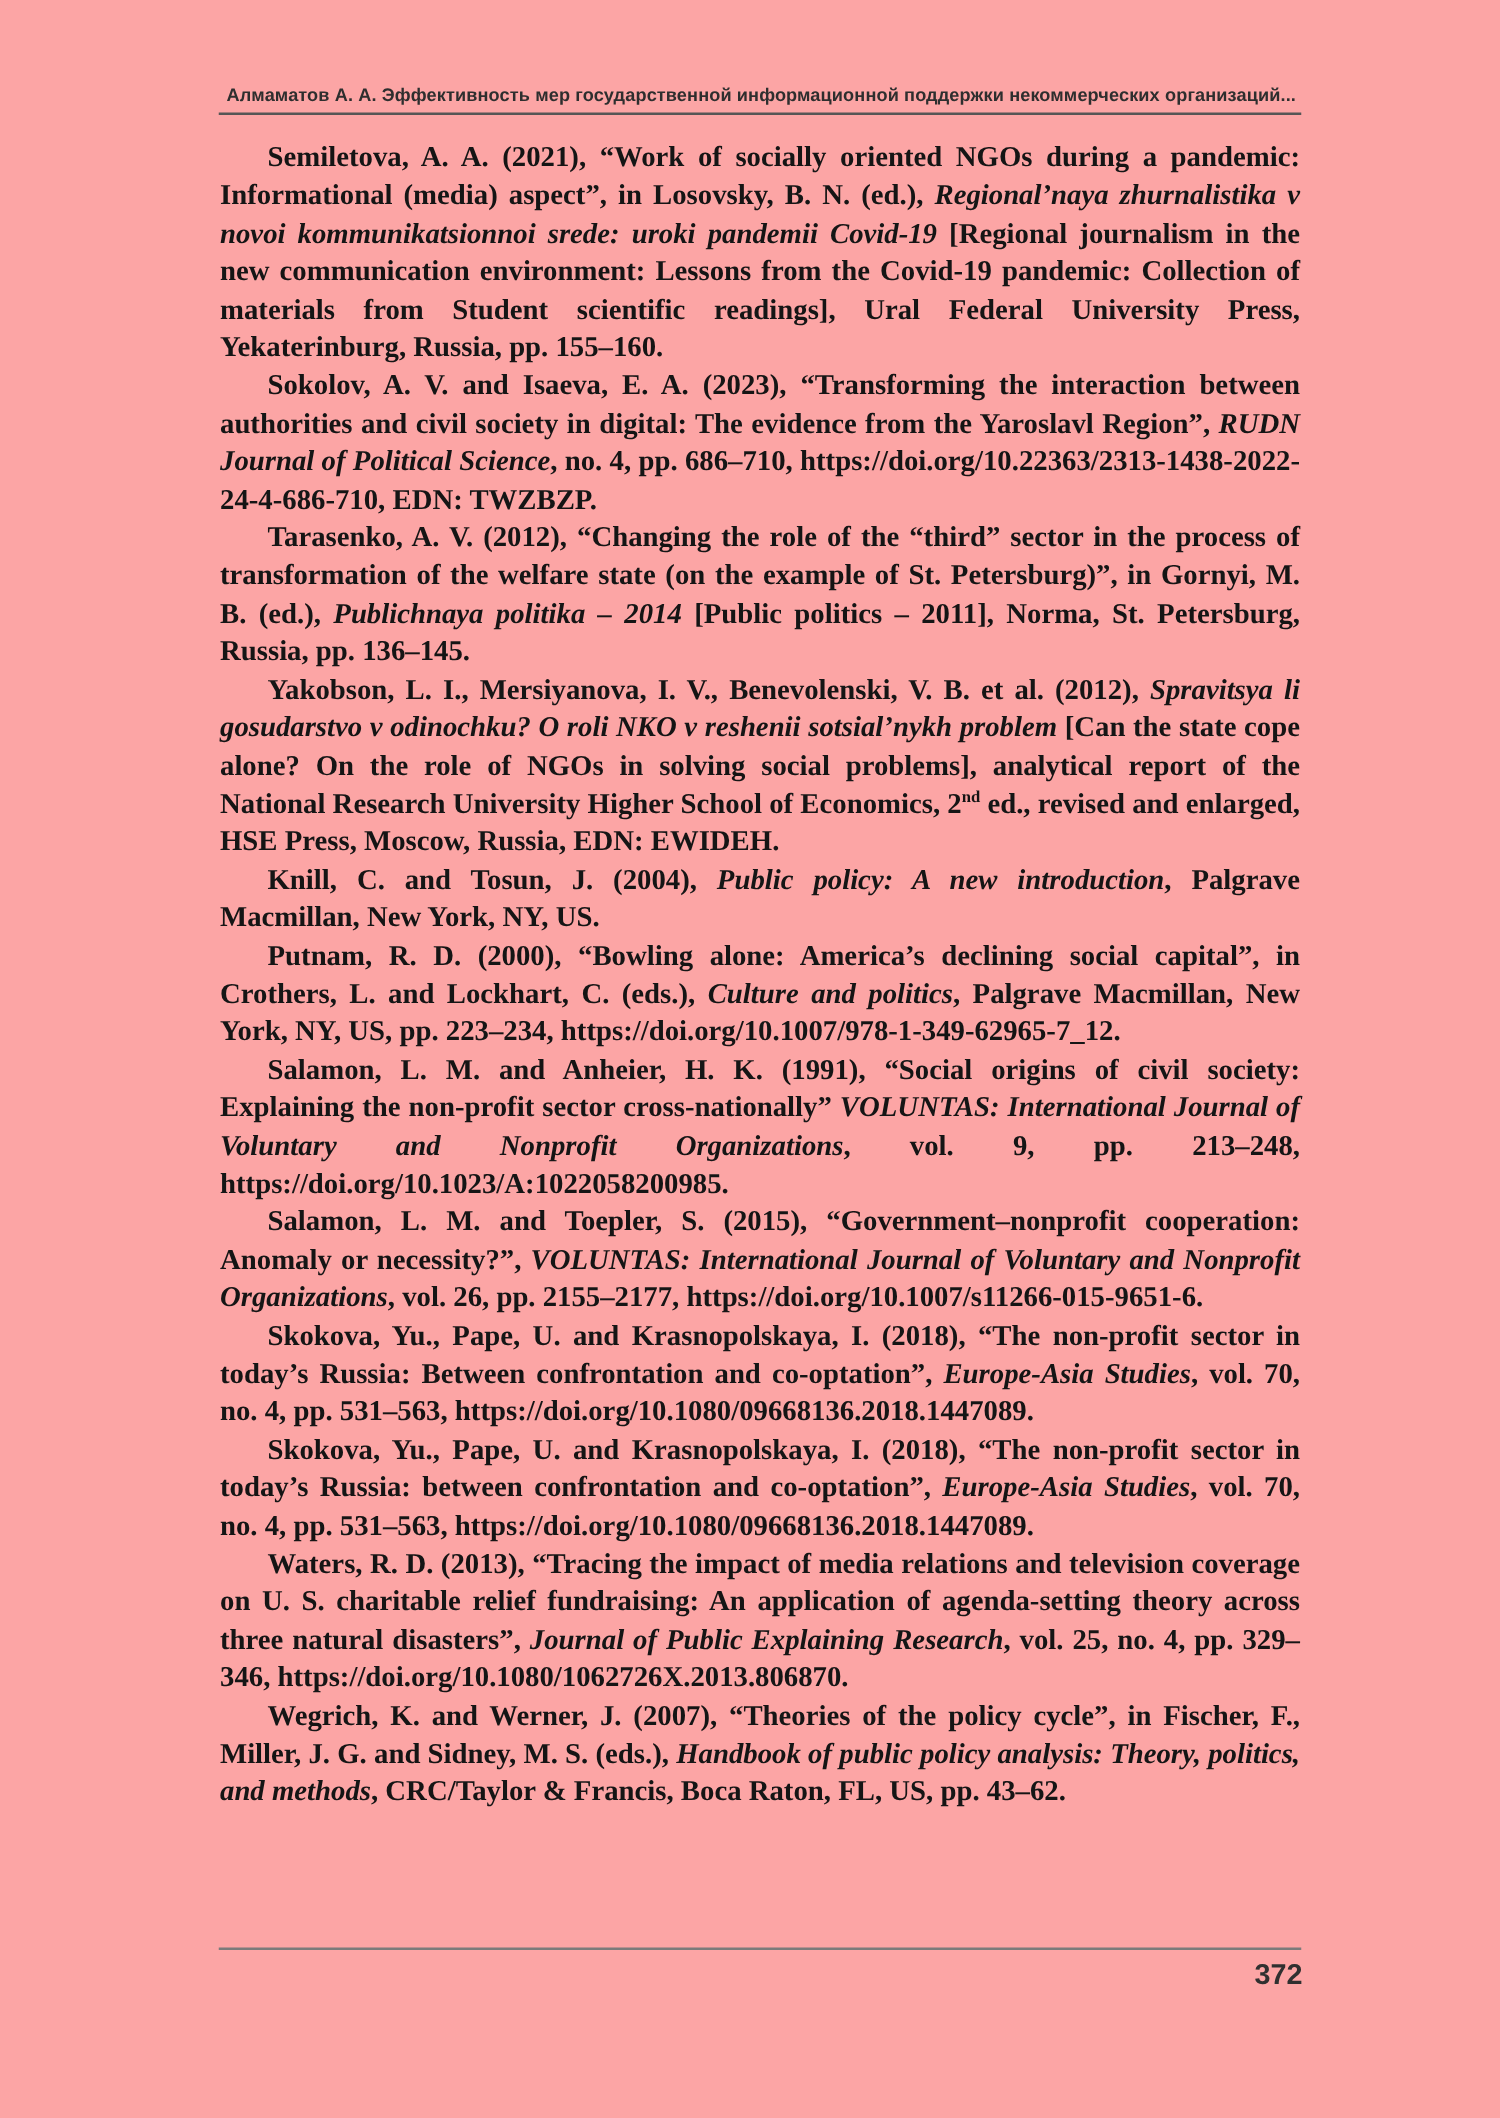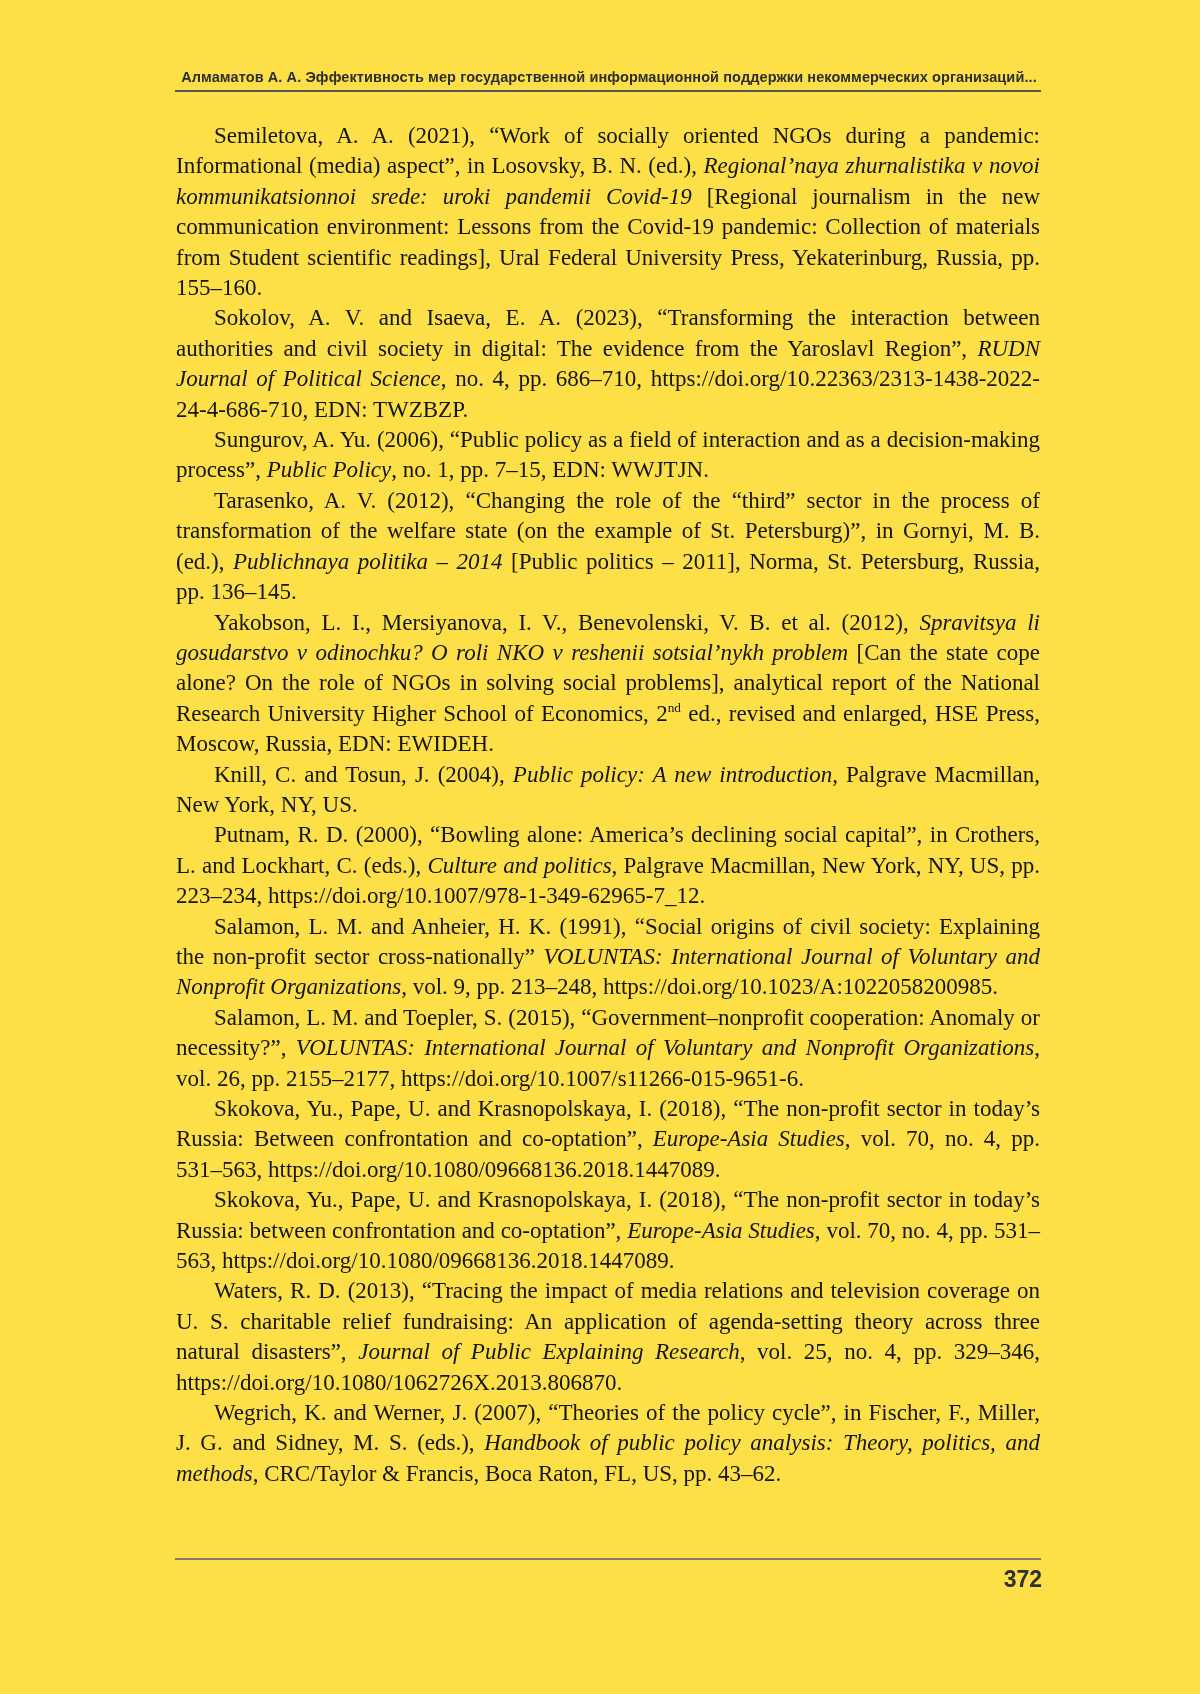--- a/index.html
+++ b/index.html
@@ -1,20 +1,20 @@
 <!DOCTYPE html>
 <html><head>
 <meta charset="utf-8">
 <style>
   html,body{margin:0;padding:0;background:#ffffff;}
   .page{
     position:relative;
     width:1200px;
     height:1694px;
-    background:#fde047;
+    background:#fca5a5;
     overflow:hidden;
     font-family:"Liberation Serif","DejaVu Serif",serif;
   }
   .running-title{
     position:absolute;
     top:69px;left:176px;width:866px;
     text-align:center;
     font-family:"Liberation Sans","DejaVu Sans",sans-serif;
     font-size:14.5px;
     font-weight:700;
@@ -22,27 +22,28 @@
     letter-spacing:0.1px;
     white-space:nowrap;
   }
   .header-rule{
     position:absolute;
     top:90px;left:175px;width:866px;height:2px;
     background:#565656;
   }
   .refs{
     position:absolute;
-    top:121px;left:176px;width:864px;
+    top:111px;left:176px;width:864px;
     font-size:23px;
     line-height:30.4px;
     color:#151515;
     text-align:justify;
     text-justify:inter-word;
     hyphens:none;
+    font-weight:bold;
   }
   .ref{margin:0;text-indent:38px;}
   .it{font-style:italic;}
   .sup{vertical-align:super;font-size:0.58em;line-height:0;}
   .footer-rule{
     position:absolute;
     top:1558px;left:175px;width:866px;height:2px;
     background:#7b7b7b;
   }
   .page-number{
@@ -58,21 +59,20 @@
 </head>
 <body>
 
 <div class="page">
   <div class="running-title">Алмаматов А. А. Эффективность мер государственной информационной поддержки некоммерческих организаций...</div>
   <div class="header-rule"></div>
 
   <main class="refs" id="refs">
       <p class="ref"><span>Semiletova, A. A. (2021), “Work of socially oriented NGOs during a pandemic: Informational (media) aspect”, in Losovsky, B. N. (ed.), </span><span class="it">Regional’naya zhurnalistika v novoi kommunikatsionnoi srede: uroki pandemii Covid-19</span><span> [Regional journalism in the new communication environment: Lessons from the Covid-19 pandemic: Collection of materials from Student scientific readings], Ural Federal University Press, Yekaterinburg, Russia, pp. 155–160.</span></p>
       <p class="ref"><span>Sokolov, A. V. and Isaeva, E. A. (2023), “Transforming the interaction between authorities and civil society in digital: The evidence from the Yaroslavl Region”, </span><span class="it">RUDN Journal of Political Science</span><span>, no. 4, pp. 686–710, https://doi.org/10.22363/2313-1438-2022-24-4-686-710, EDN: TWZBZP.</span></p>
-      <p class="ref"><span>Sungurov, A. Yu. (2006), “Public policy as a field of interaction and as a decision-making process”, </span><span class="it">Public Policy</span><span>, no. 1, pp. 7–15, EDN: WWJTJN.</span></p>
       <p class="ref"><span>Tarasenko, A. V. (2012), “Changing the role of the “third” sector in the process of transformation of the welfare state (on the example of St. Petersburg)”, in Gornyi, M. B. (ed.), </span><span class="it">Publichnaya politika – 2014</span><span> [Public politics – 2011], Norma, St. Petersburg, Russia, pp. 136–145.</span></p>
       <p class="ref"><span>Yakobson, L. I., Mersiyanova, I. V., Benevolenski, V. B. et al. (2012), </span><span class="it">Spravitsya li gosudarstvo v odinochku? O roli NKO v reshenii sotsial’nykh problem</span><span> [Can the state cope alone? On the role of NGOs in solving social problems], analytical report of the National Research University Higher School of Economics, 2</span><span class="sup">nd</span><span> ed., revised and enlarged, HSE Press, Moscow, Russia, EDN: EWIDEH.</span></p>
       <p class="ref"><span>Knill, C. and Tosun, J. (2004), </span><span class="it">Public policy: A new introduction</span><span>, Palgrave Macmillan, New York, NY, US.</span></p>
       <p class="ref"><span>Putnam, R. D. (2000), “Bowling alone: America’s declining social capital”, in Crothers, L. and Lockhart, C. (eds.), </span><span class="it">Culture and politics</span><span>, Palgrave Macmillan, New York, NY, US, pp. 223–234, https://doi.org/10.1007/978-1-349-62965-7_12.</span></p>
       <p class="ref"><span>Salamon, L. M. and Anheier, H. K. (1991), “Social origins of civil society: Explaining the non-profit sector cross-nationally” </span><span class="it">VOLUNTAS: International Journal of Voluntary and Nonprofit Organizations</span><span>, vol. 9, pp. 213–248, https://doi.org/10.1023/A:1022058200985.</span></p>
       <p class="ref"><span>Salamon, L. M. and Toepler, S. (2015), “Government–nonprofit cooperation: Anomaly or necessity?”, </span><span class="it">VOLUNTAS: International Journal of Voluntary and Nonprofit Organizations</span><span>, vol. 26, pp. 2155–2177, https://doi.org/10.1007/s11266-015-9651-6.</span></p>
       <p class="ref"><span>Skokova, Yu., Pape, U. and Krasnopolskaya, I. (2018), “The non-profit sector in today’s Russia: Between confrontation and co-optation”, </span><span class="it">Europe-Asia Studies</span><span>, vol. 70, no. 4, pp. 531–563, https://doi.org/10.1080/09668136.2018.1447089.</span></p>
       <p class="ref"><span>Skokova, Yu., Pape, U. and Krasnopolskaya, I. (2018), “The non-profit sector in today’s Russia: between confrontation and co-optation”, </span><span class="it">Europe-Asia Studies</span><span>, vol. 70, no. 4, pp. 531–563, https://doi.org/10.1080/09668136.2018.1447089.</span></p>
       <p class="ref"><span>Waters, R. D. (2013), “Tracing the impact of media relations and television coverage on U. S. charitable relief fundraising: An application of agenda-setting theory across three natural disasters”, </span><span class="it">Journal of Public Explaining Research</span><span>, vol. 25, no. 4, pp. 329–346, https://doi.org/10.1080/1062726X.2013.806870.</span></p>
       <p class="ref"><span>Wegrich, K. and Werner, J. (2007), “Theories of the policy cycle”, in Fischer, F., Miller, J. G. and Sidney, M. S. (eds.), </span><span class="it">Handbook of public policy analysis: Theory, politics, and methods</span><span>, CRC/Taylor &amp; Francis, Boca Raton, FL, US, pp. 43–62.</span></p>

